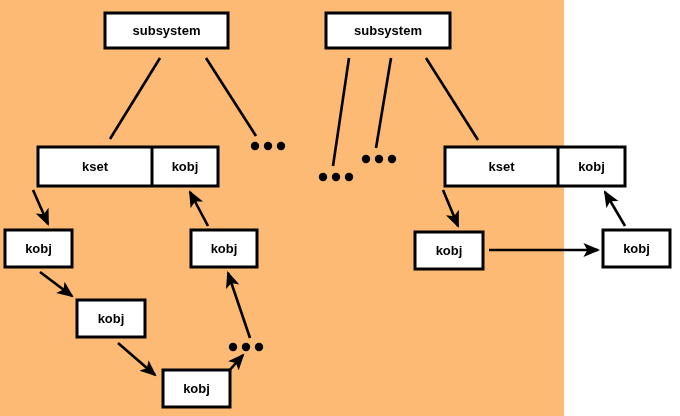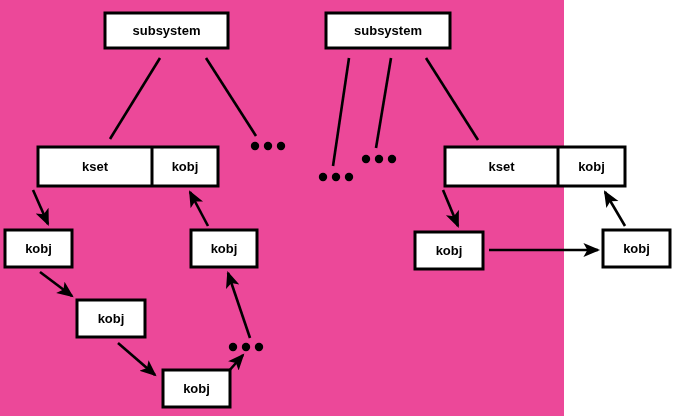--- a/index.html
+++ b/index.html
@@ -11,21 +11,21 @@
   body {
     width: 680px;
     height: 416px;
     overflow: hidden;
     font-family: "Liberation Sans", sans-serif;
   }
   #diagram-root {
     position: relative;
     width: 564px;
     height: 416px;
-    background: #ec4899;
+    background: #fdba74;
   }
   #diagram-svg {
     position: absolute;
     left: 0;
     top: 0;
     width: 680px;
     height: 416px;
     display: block;
   }
   .node-box {

